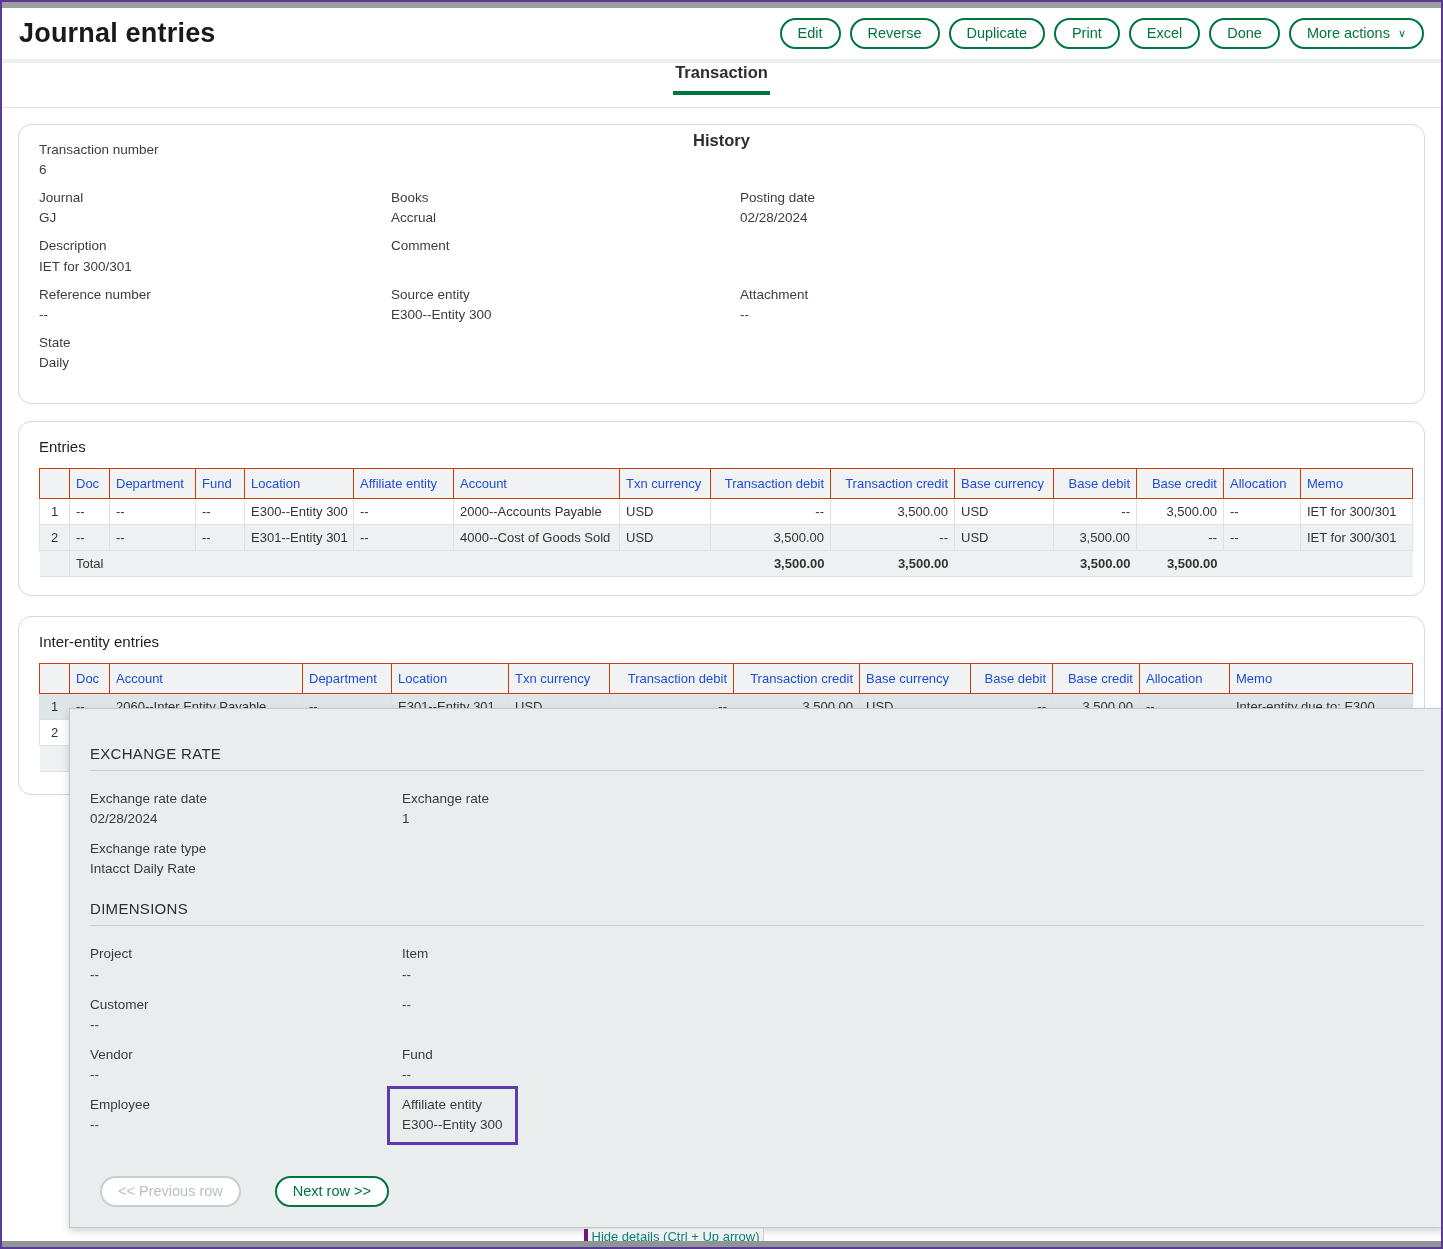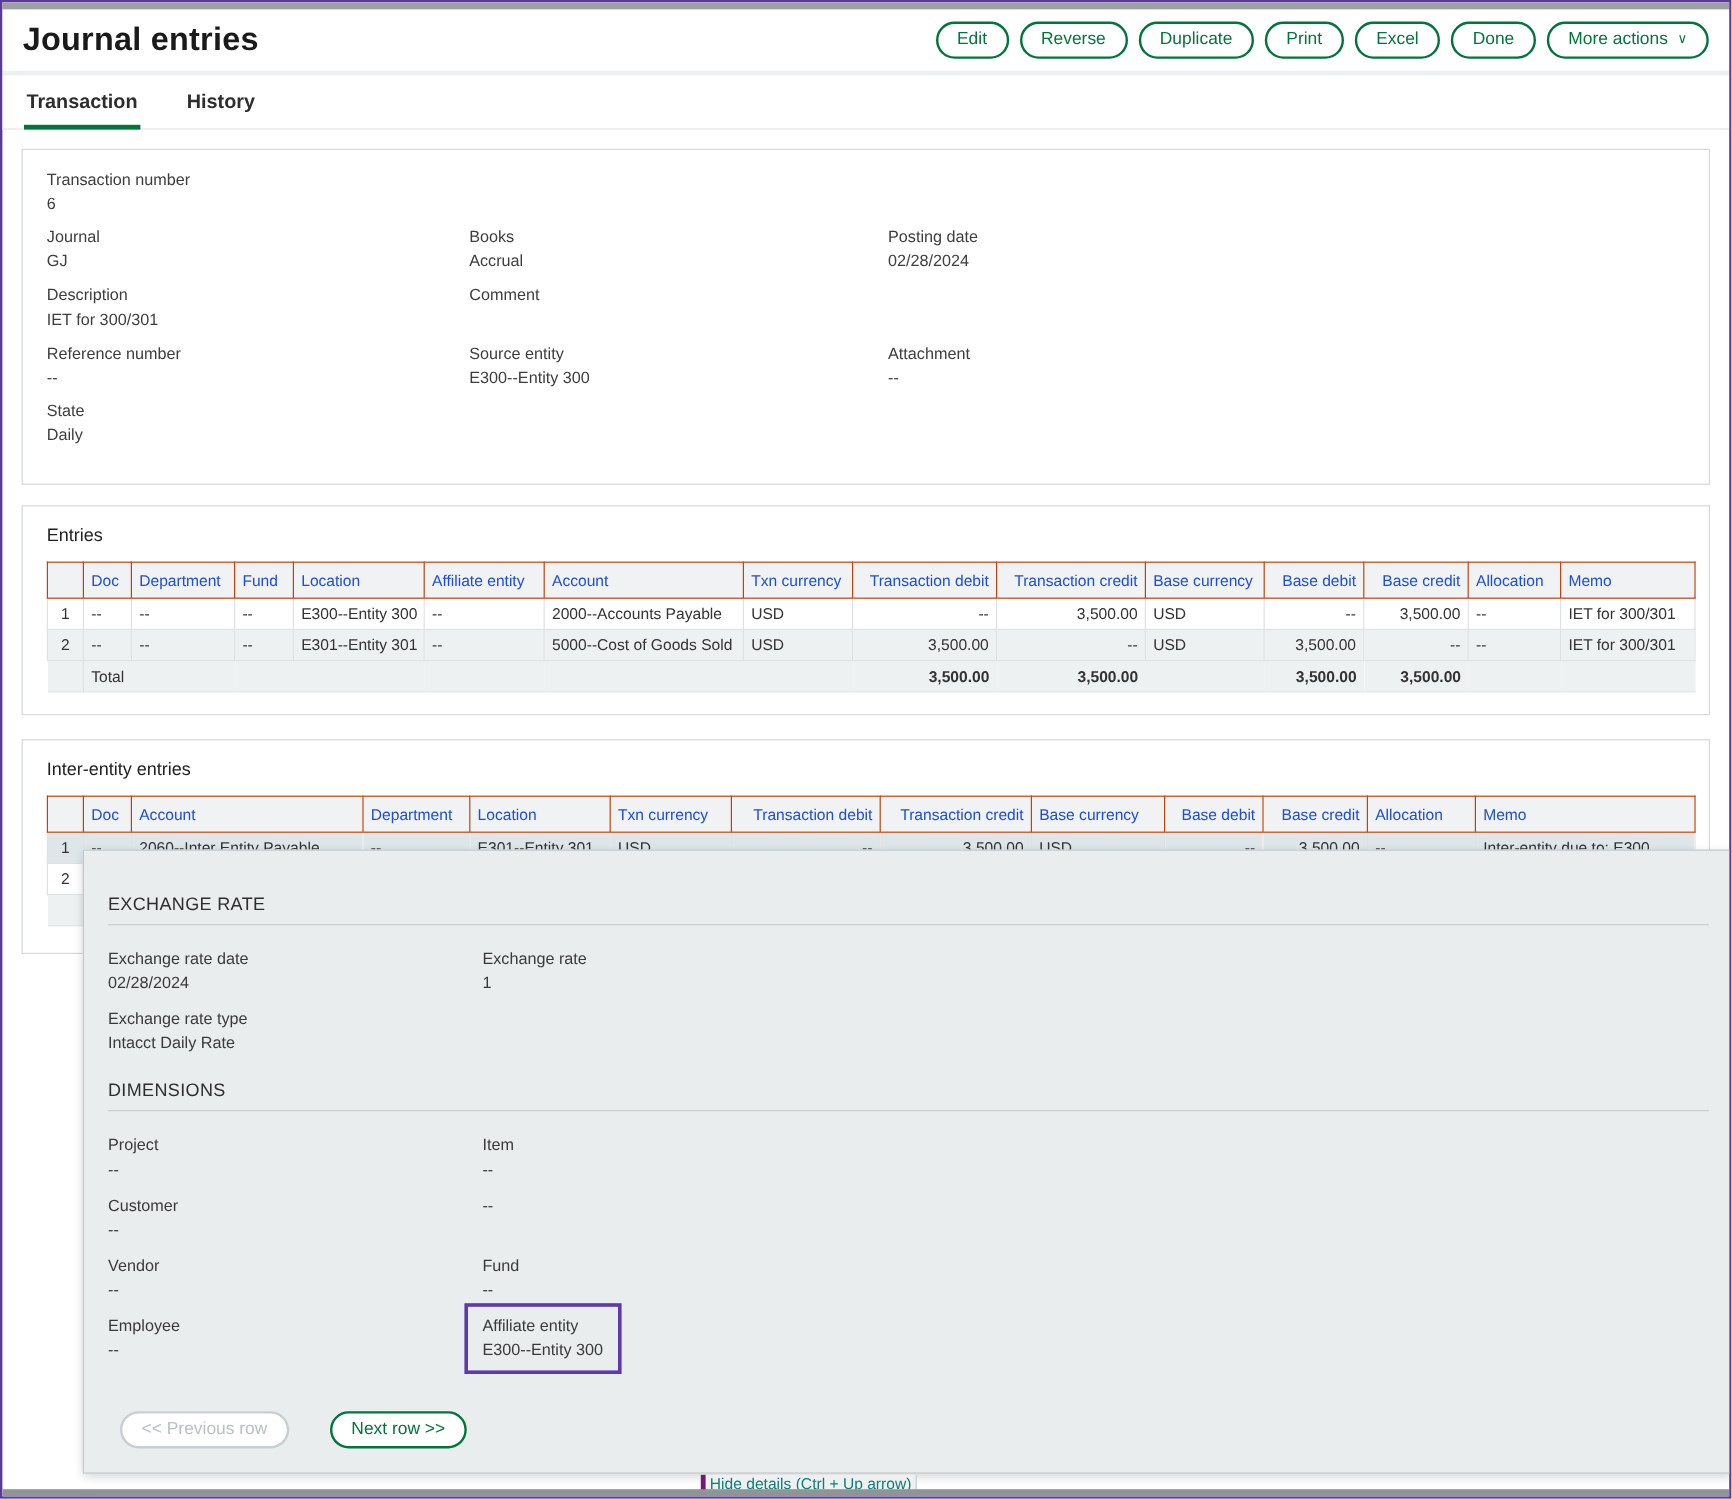--- a/index.html
+++ b/index.html
@@ -16,26 +16,26 @@
   .actions { display:flex; gap:9px; align-items:center; }
 
   .btn { display:inline-flex; align-items:center; gap:8px; background:#fff;
          border:2px solid #00753c; color:#00753c; border-radius:17px;
          padding:5px 16px; font-size:14.5px; font-family:inherit; cursor:pointer; line-height:1.2; white-space:nowrap; }
   .btn .chev { font-size:11px; margin-top:1px; }
   .btn.disabled { border-color:#c9ced1; color:#b9bfc3; cursor:default; }
 
   .header-divider { height:4px; background:#edf0f0; }
 
-  .tabs { display:flex; gap:37px; padding:0 18px; height:45px; align-items:flex-end;
-          border-bottom:1px solid #e3e6e6; background:#fff; }
+  .tabs { display:flex; gap:37px; padding:0 18px; height:45px; align-items:center;
+          border-bottom:1px solid #e3e6e6; background:#fff;flex-direction:column; }
   .tab { font-size:16.5px; color:#2d2d2d; font-weight:bold; padding:0 2px 12px; position:relative; cursor:pointer; }
   .tab.active::after { content:''; position:absolute; left:0; right:0; bottom:-1px; height:4px; background:#00753c; }
 
-  .card { margin:16px 16px 0; border:1px solid #d5d9da; border-radius:0; background:#fff; padding:17px 20px 20px; }
+  .card { margin:16px 16px 0; border:1px solid #d5d9da; border-radius:13px; background:#fff; padding:17px 20px 20px; }
   .card.c2 { margin-top:17px; padding:16px 20px 18px; }
   .card.c3 { margin-top:20px; padding:16px 20px 22px; }
   .card-title { font-size:15px; color:#222; margin-bottom:13px; }
 
   .frow  { display:grid; grid-template-columns:352px 349px 1fr; margin-bottom:13px; }
   .field .flabel { font-size:13.5px; line-height:1.12; color:#3d3d3d; margin-bottom:5px; }
   .field .fvalue { font-size:13.5px; line-height:1.12; color:#3d3d3d; min-height:15px; }
 
   table { border-collapse:collapse; table-layout:fixed; width:1373px; font-size:13px; color:#333; background:#fff; }
   th { background:#f0f2f3; border:1px solid #c2410c; padding:7px 6px; font-weight:normal; color:#1d4ed8;
@@ -220,21 +220,21 @@
             <td>--</td>
             <td>IET for 300/301</td>
           </tr>
           <tr class="shade">
             <td style="text-align: center;">2</td>
             <td>--</td>
             <td>--</td>
             <td>--</td>
             <td>E301--Entity 301</td>
             <td>--</td>
-            <td>5000--Cost of Goods Sold</td>
+            <td>4000--Cost of Goods Sold</td>
             <td>USD</td>
             <td style="text-align: right;">3,500.00</td>
             <td style="text-align: right;">--</td>
             <td>USD</td>
             <td style="text-align: right;">3,500.00</td>
             <td style="text-align: right;">--</td>
             <td>--</td>
             <td>IET for 300/301</td>
           </tr>
           <tr class="total">

